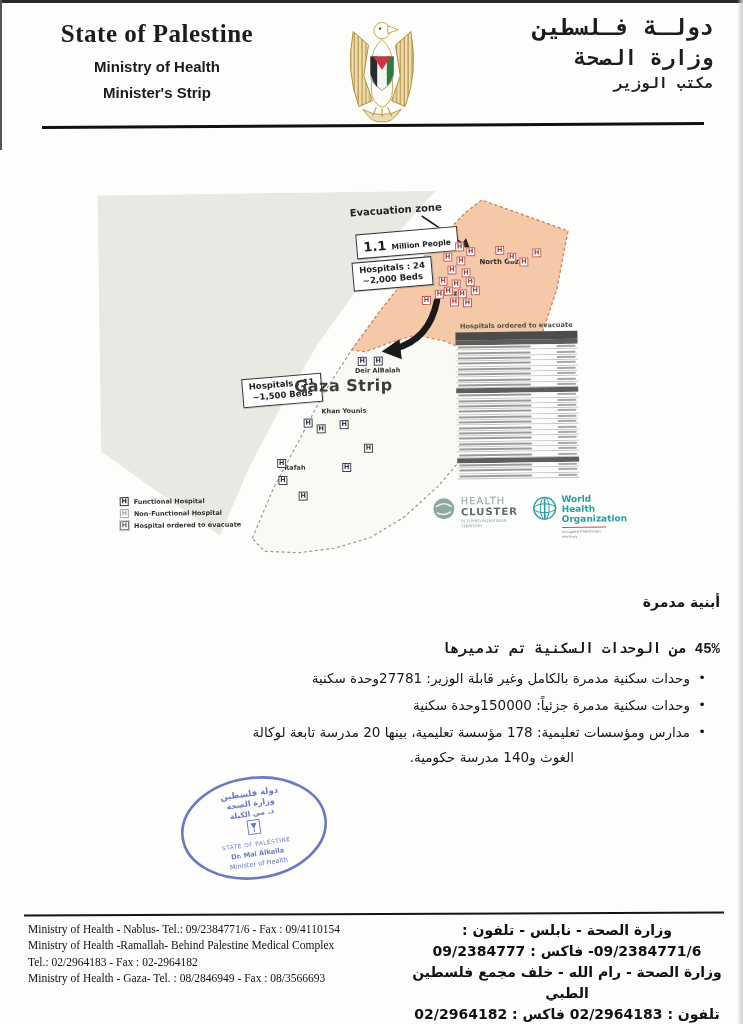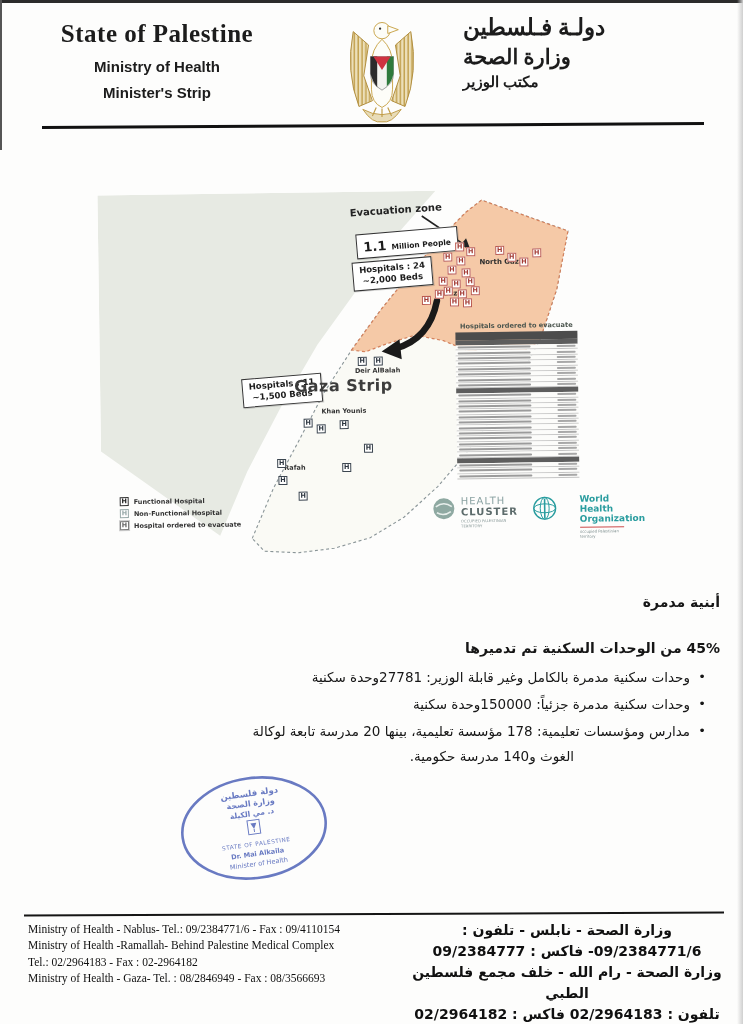--- a/index.html
+++ b/index.html
@@ -14,21 +14,21 @@
   
   .scan-top{left:0;top:0;width:743px;height:3px;background:#2b2b2b;}
   .scan-left{left:0;top:0;width:2px;height:150px;background:#555;}
   .scan-right{right:0;top:0;width:6px;height:1024px;background:linear-gradient(to left,#cfcfcf,rgba(255,255,255,0));}
 
   
   .hdr-en{left:38px;top:20px;width:238px;text-align:center;}
   .hdr-en .l1{font-family:"Liberation Serif",serif;font-weight:bold;font-size:25px;letter-spacing:.5px;}
   .hdr-en .l2{font-weight:bold;font-size:15px;margin-top:10px;}
   .hdr-en .l3{font-weight:bold;font-size:15px;margin-top:9px;}
-  .hdr-ar{right:30px;top:14px;width:250px;text-align:left;font-family:Liberation Serif, serif;direction:rtl;}
+  .hdr-ar{right:30px;top:14px;width:250px;text-align:right;font-family:Liberation Mono, monospace;direction:rtl;}
   .hdr-ar .l1{font-weight:bold;font-size:23px;}
   .hdr-ar .l2{font-weight:bold;font-size:21px;margin-top:4px;}
   .hdr-ar .l3{font-weight:bold;font-size:15px;margin-top:3px;}
   .hdr-rule{left:42px;top:124px;width:662px;height:2.6px;background:#111;transform:rotate(-0.35deg);}
   .emblem{left:334px;top:16px;}
 
   
   .map{left:100px;top:192px;width:500px;height:372px;transform:rotate(-0.8deg);font-family:"DejaVu Sans",sans-serif;}
   .map svg.base{position:absolute;left:0;top:0;}
   .map-label{position:absolute;font-weight:bold;color:#333;white-space:nowrap;}
@@ -62,29 +62,29 @@
   .tbl-row{height:5.4px;border-bottom:.5px solid #c4c4c4;background:#fcfcfa;display:flex;align-items:center;justify-content:space-between;padding:0 2px;}
   .smudge{display:inline-block;height:2px;background:#9b9b9b;border-radius:1px;}
   .s1{width:62%;} .s2{width:16%;background:#a8a8a8;}
   .logos{position:absolute;left:330px;top:306px;display:flex;align-items:flex-start;}
   .hc{display:flex;align-items:flex-start;}
   .hc-txt{margin-left:5px;}
   .hc-txt .a{font-size:10px;font-weight:normal;color:#8aa2a2;letter-spacing:1px;line-height:1;}
   .hc-txt .b{font-size:10px;font-weight:bold;color:#5c6b6b;letter-spacing:1px;line-height:1.1;}
   .hc-txt .c{font-size:3.8px;color:#8a9a9a;margin-top:2px;line-height:1.3;}
   .who{display:flex;align-items:flex-start;margin-left:14px;}
-  .who-txt{margin-left:22px;}
+  .who-txt{margin-left:4px;}
   .who-txt .a{font-size:9px;font-weight:bold;color:var(--teal);line-height:1.1;}
   .who-txt .rule{width:44px;height:1.5px;background:#cc4b4b;margin:2px 0;}
   .who-txt .c{font-size:3.8px;color:#7b8c8c;line-height:1.3;}
 
   
   .content{left:20px;right:23px;top:592px;direction:rtl;text-align:right;font-family:"DejaVu Sans",sans-serif;color:#161616;}
   .c-title{display:inline-block;font-size:14px;font-weight:bold;margin-bottom:30px;}
-  .c-lead{font-size:14px;font-weight:bold;margin-bottom:13px;}
+  .c-lead{font-size:14px;font-weight:bold;margin-bottom:13px;font-family:Liberation Mono, monospace;}
   .c-bullets{padding-right:14px;}
   .c-b{font-size:13.5px;margin-bottom:11px;position:relative;padding-right:16px;}
   .c-b::before{content:"•";position:absolute;right:0;top:0;font-size:13px;}
   .c-b .wrap2{margin-top:9px;margin-right:116px;}
 
   
   .stamp{left:178px;top:774px;width:152px;height:108px;transform:rotate(-8deg);opacity:.88;}
 
   
   .ftr-rule{left:24px;top:913px;width:700px;height:2.2px;background:#151515;transform:rotate(-0.25deg);}

